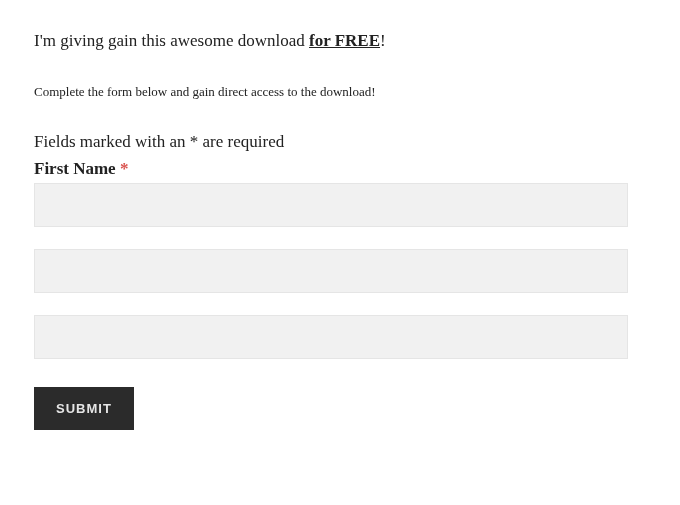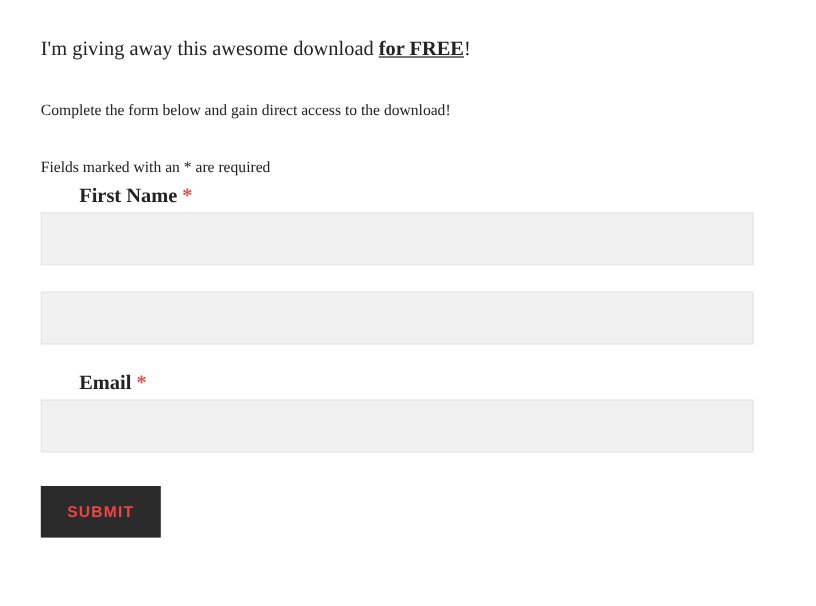--- a/index.html
+++ b/index.html
@@ -22,87 +22,83 @@
     .intro-line .bold {
       font-weight: bold;
       text-decoration: underline;
     }
     .subtext {
       font-size: 13px;
       line-height: 1.5;
       margin-bottom: 28px;
     }
     .required-note {
-      font-size: 13px;
+      font-size: 17px;
       line-height: 1.5;
       margin-bottom: 4px;
     }
     .field-group {
       margin-bottom: 22px;
     }
     .field-label {
       font-weight: bold;
       font-size: 17px;
       display: block;
       margin-bottom: 4px;
-      margin-left: 32px;
     }
     .required-star {
       color: #d9534f;
       font-weight: bold;
     }
     .text-input {
       width: 594px;
       height: 44px;
       background: #f1f1f1;
       border: 1px solid #e5e5e5;
       font-size: 16px;
       padding: 8px 10px;
       font-family: Georgia, 'Times New Roman', serif;
     }
     .submit-btn {
       background: #2b2b2b;
-      color: #ef4444;
+      color: #e5e5e5;
       border: none;
       padding: 14px 22px;
       font-size: 13px;
       font-weight: bold;
       font-family: Arial, Helvetica, sans-serif;
       letter-spacing: 1px;
       cursor: pointer;
       margin-top: 6px;
     }
   </style>
 </head>
 <body>
 
 
 
 <p class="intro-line">
-  <span>I'm giving away this awesome download </span><span class="bold">for FREE</span><span>!</span>
+  <span>I'm giving gain this awesome download </span><span class="bold">for FREE</span><span>!</span>
 </p>
 
 <p class="subtext">Complete the form below and gain direct access to the download!</p>
 
 <p class="required-note">Fields marked with an * are required</p>
 
 <div class="field-group">
   <label class="field-label">
     <span>First Name </span><span class="required-star">*</span>
   </label>
   <input type="text" class="text-input" value="" style="">
 </div>
 
 <div class="field-group">
   <input type="text" class="text-input" value="" style="">
 </div>
 
 <div class="field-group">
-  <label class="field-label">
-    <span>Email </span><span class="required-star">*</span>
-  </label>
   <input type="text" class="text-input" value="" style="">
 </div>
 
 <button class="submit-btn">SUBMIT</button>
 
 
 
 
 </body></html>

